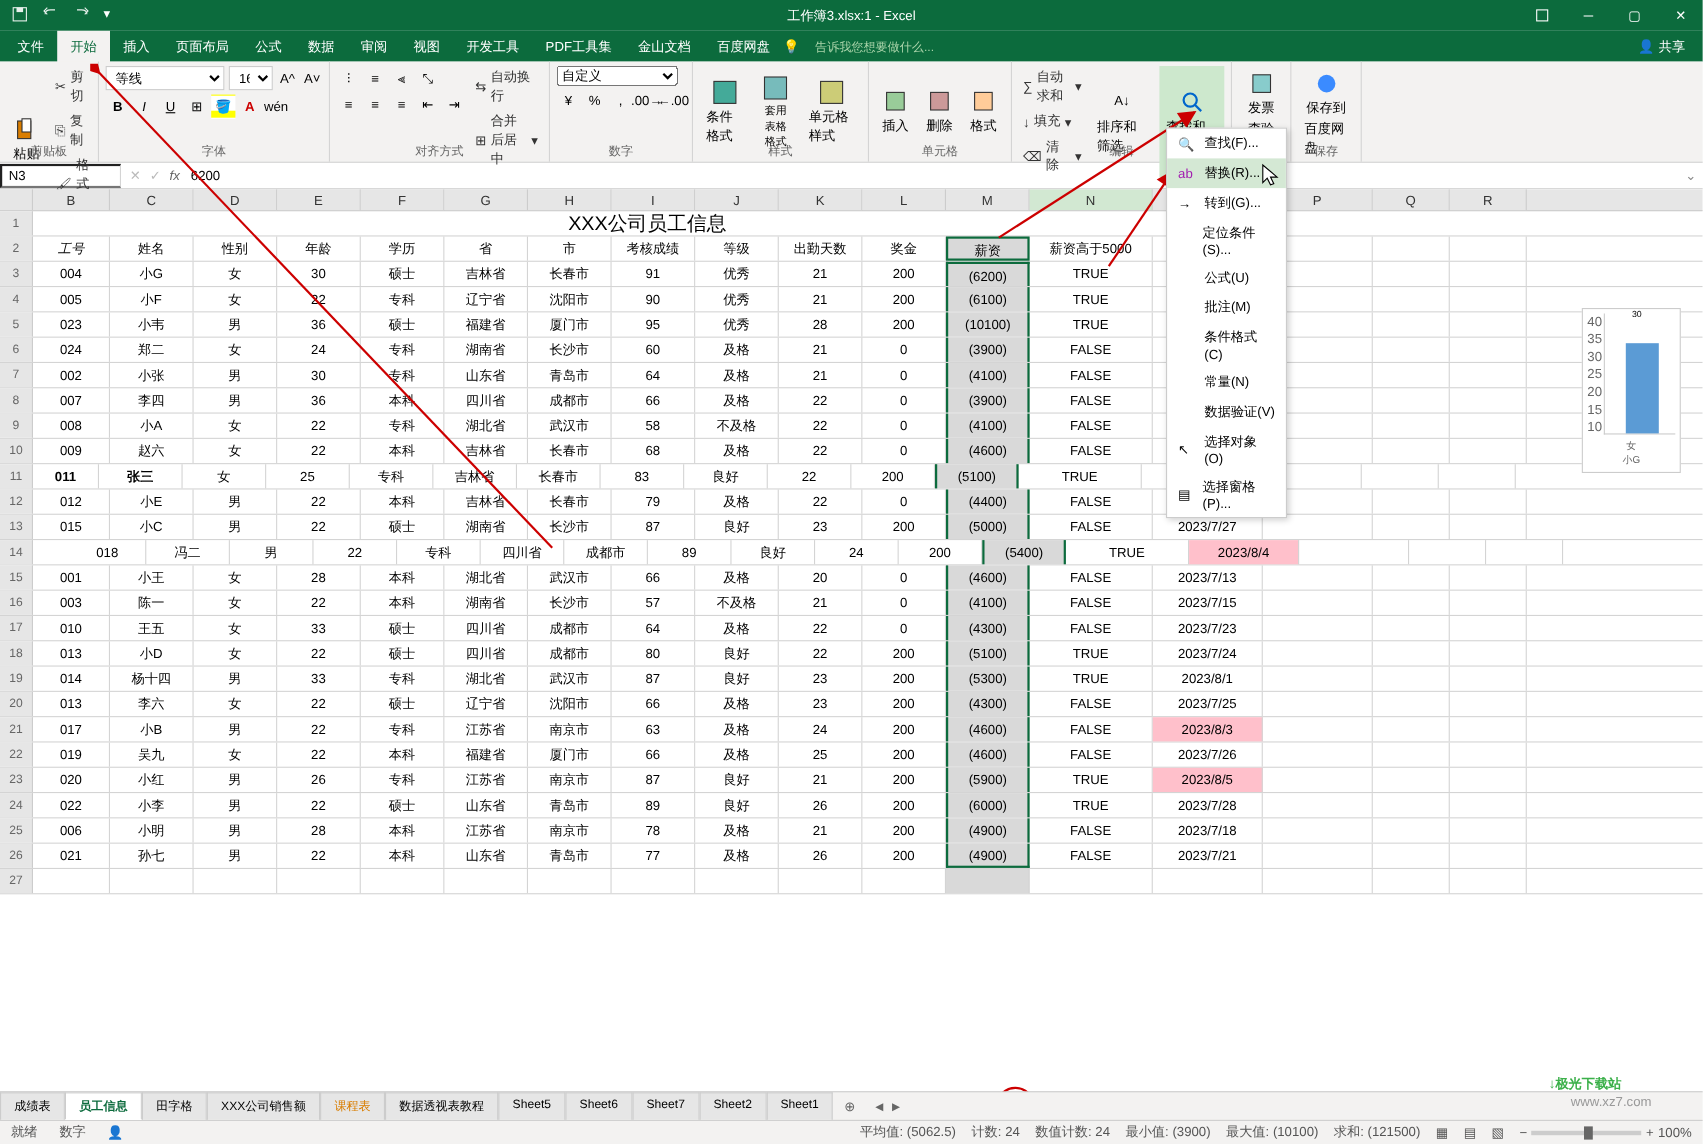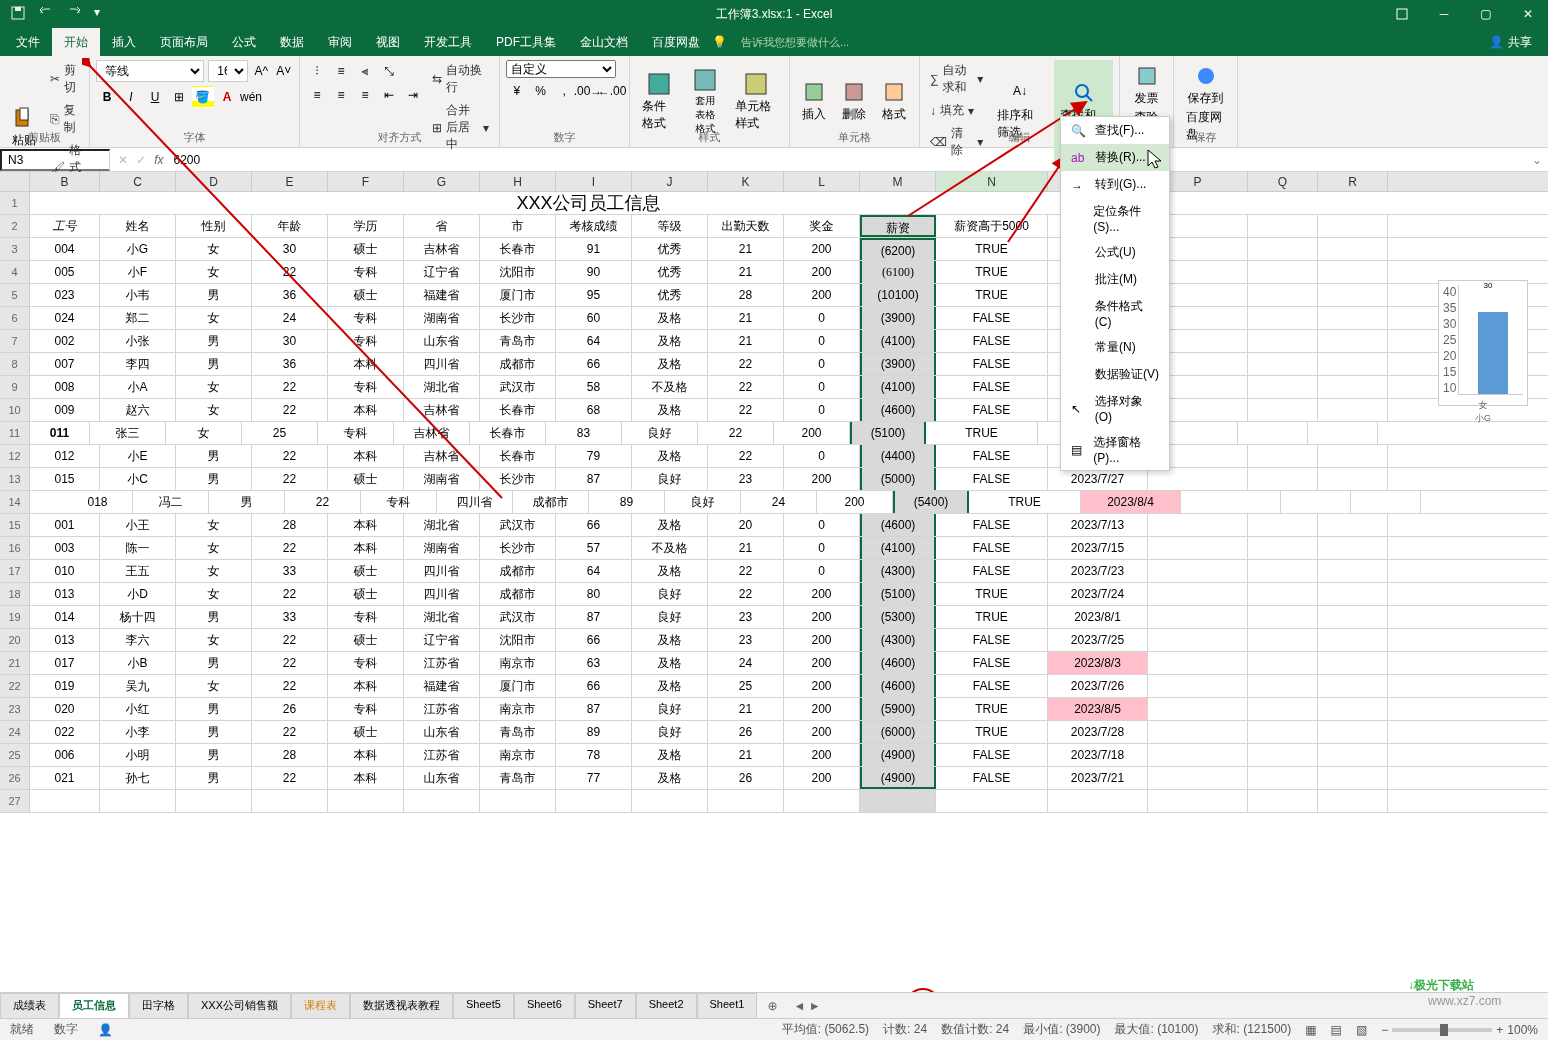--- a/index.html
+++ b/index.html
@@ -49,21 +49,21 @@
 .sheet-tab.active{background:#fff;border-bottom:1px solid #fff;color:#0c6b3d;font-weight:bold}
 .sheet-tab.orange{color:#d97d00}
 .statusbar{height:22px;background:#f3f2f1;border-top:1px solid #ccc;display:flex;align-items:center;padding:0 10px;gap:20px;font-size:11px;color:#555}
 .sb-right{margin-left:auto;display:flex;gap:14px;align-items:center}
 .dropdown{position:absolute;top:116px;left:1060px;width:110px;background:#fff;border:1px solid #ccc;box-shadow:2px 2px 6px rgba(0,0,0,.2);z-index:100}
 .dd-item{padding:5px 10px;display:flex;align-items:center;gap:8px;cursor:pointer}
 .dd-item:hover,.dd-item.hov{background:#d4e8d4}
 .cursor{position:absolute;top:148px;left:1146px;z-index:200;pointer-events:none}
 .arrow{position:absolute;z-index:50;pointer-events:none}
 .logo{position:absolute;bottom:30px;right:10px;z-index:60}
-.chart-float{position:absolute;top:280px;right:20px;width:90px;height:126px;background:#fff;border:1px solid #ccc;z-index:40;padding:4px}
+.chart-float{position:absolute;top:280px;right:20px;width:90px;height:150px;background:#fff;border:1px solid #ccc;z-index:40;padding:4px}
 .seal{position:absolute;top:816px;left:905px;width:36px;height:36px;border:2px solid #c00;border-radius:50%;z-index:30}
 .zoom{display:flex;align-items:center;gap:4px}
 .zoom-bar{width:100px;height:4px;background:#ccc;position:relative}
 .zoom-thumb{width:8px;height:12px;background:#666;position:absolute;left:48px;top:-4px}
 .tellme{color:#aad4aa;font-size:11px;margin-left:10px}
 .bulb{color:#ffd966;margin-right:4px}
 </style>
 </head>
 <body>
 
@@ -383,21 +383,21 @@
         <div class="cell" style="width: 76px;">小F</div>
         <div class="cell" style="width: 76px;">女</div>
         <div class="cell" style="width: 76px;">22</div>
         <div class="cell" style="width: 76px;">专科</div>
         <div class="cell" style="width: 76px;">辽宁省</div>
         <div class="cell" style="width: 76px;">沈阳市</div>
         <div class="cell" style="width: 76px;">90</div>
         <div class="cell" style="width: 76px;">优秀</div>
         <div class="cell" style="width: 76px;">21</div>
         <div class="cell" style="width: 76px;">200</div>
-        <div class="cell selcol" style="width: 76px; border-left: 2px solid rgb(12, 107, 61); border-right: 2px solid rgb(12, 107, 61); font-family: Liberation Serif, serif;">(6100)</div>
+        <div class="cell selcol" style="width: 76px; border-left: 2px solid rgb(12, 107, 61); border-right: 2px solid rgb(12, 107, 61);">(6100)</div>
         <div class="cell" style="width: 112px;">TRUE</div>
         <div class="cell" style="width: 100px;"></div>
         <div class="cell" style="width: 100px;"></div>
         <div class="cell" style="width: 70px;"></div>
         <div class="cell" style="width: 70px;"></div>
       </div>
       <div class="row ">
         <div class="rh">5</div>
         <div class="cell" style="width: 70px;">023</div>
         <div class="cell" style="width: 76px;">小韦</div>
@@ -513,21 +513,21 @@
         <div class="cell selcol" style="width: 76px; border-left: 2px solid rgb(12, 107, 61); border-right: 2px solid rgb(12, 107, 61);">(4600)</div>
         <div class="cell" style="width: 112px;">FALSE</div>
         <div class="cell" style="width: 100px;">2023/7/17</div>
         <div class="cell" style="width: 100px;"></div>
         <div class="cell" style="width: 70px;"></div>
         <div class="cell" style="width: 70px;"></div>
       </div>
       <div class="row ">
         <div class="rh">11</div>
         <div class="cell" style="width: 60px; font-weight: bold;">011</div>
-        <div class="cell" style="width: 76px;">张三</div>
+        <div class="cell" style="width: 76px; font-weight: bold;">张三</div>
         <div class="cell" style="width: 76px;">女</div>
         <div class="cell" style="width: 76px;">25</div>
         <div class="cell" style="width: 76px;">专科</div>
         <div class="cell" style="width: 76px;">吉林省</div>
         <div class="cell" style="width: 76px;">长春市</div>
         <div class="cell" style="width: 76px;">83</div>
         <div class="cell" style="width: 76px;">良好</div>
         <div class="cell" style="width: 76px;">22</div>
         <div class="cell" style="width: 76px;">200</div>
         <div class="cell selcol" style="width: 76px; border-left: 2px solid rgb(12, 107, 61); border-right: 2px solid rgb(12, 107, 61);">(5100)</div>

